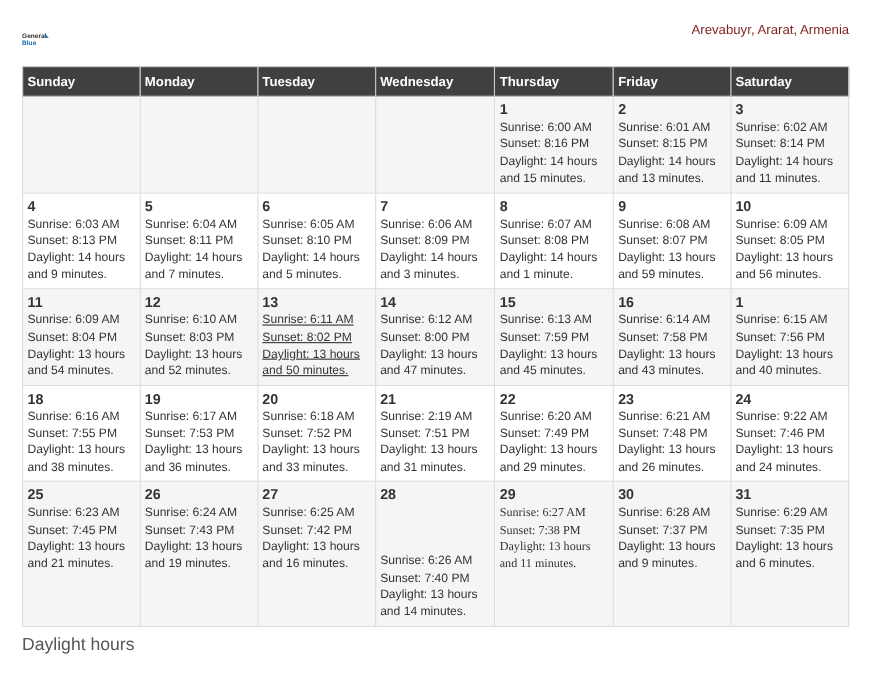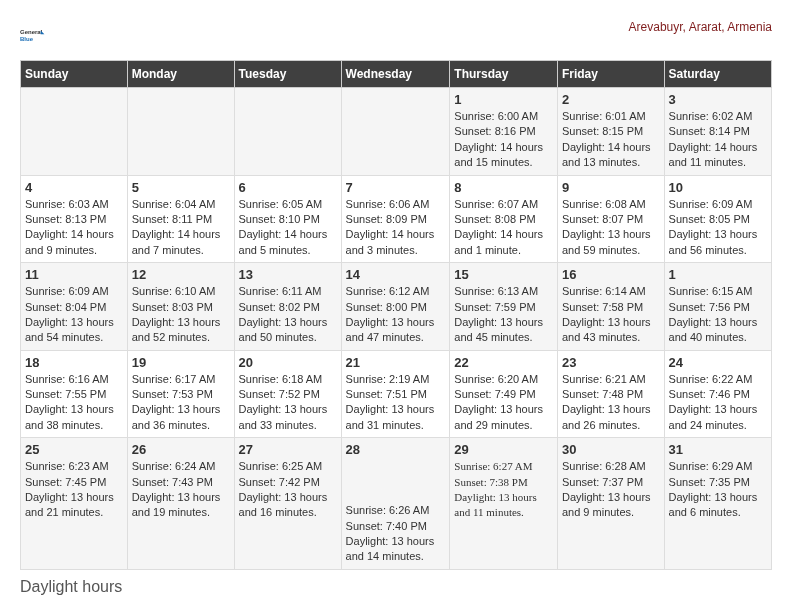--- a/index.html
+++ b/index.html
@@ -190,21 +190,21 @@
 Daylight: 13 hours and 54 minutes.</div>
         </td>
         <td>
           <span class="day-num">12</span>
           <div class="day-info" style="white-space: pre-line;">Sunrise: 6:10 AM
 Sunset: 8:03 PM
 Daylight: 13 hours and 52 minutes.</div>
         </td>
         <td>
           <span class="day-num">13</span>
-          <div class="day-info" style="white-space: pre-line;">Sunrise: 6:11 AM
+          <div class="day-info" style="white-space: pre-line; text-decoration: underline;">Sunrise: 6:11 AM
 Sunset: 8:02 PM
 Daylight: 13 hours and 50 minutes.</div>
         </td>
         <td>
           <span class="day-num">14</span>
           <div class="day-info" style="white-space: pre-line;">Sunrise: 6:12 AM
 Sunset: 8:00 PM
 Daylight: 13 hours and 47 minutes.</div>
         </td>
         <td>
@@ -258,21 +258,21 @@
 Daylight: 13 hours and 29 minutes.</div>
         </td>
         <td>
           <span class="day-num">23</span>
           <div class="day-info" style="white-space: pre-line;">Sunrise: 6:21 AM
 Sunset: 7:48 PM
 Daylight: 13 hours and 26 minutes.</div>
         </td>
         <td>
           <span class="day-num">24</span>
-          <div class="day-info" style="white-space: pre-line;">Sunrise: 6:22 AM
+          <div class="day-info" style="white-space: pre-line;">Sunrise: 9:22 AM
 Sunset: 7:46 PM
 Daylight: 13 hours and 24 minutes.</div>
         </td>
       </tr>
       <tr>
         <td>
           <span class="day-num">25</span>
           <div class="day-info" style="white-space: pre-line;">Sunrise: 6:23 AM
 Sunset: 7:45 PM
 Daylight: 13 hours and 21 minutes.</div>

